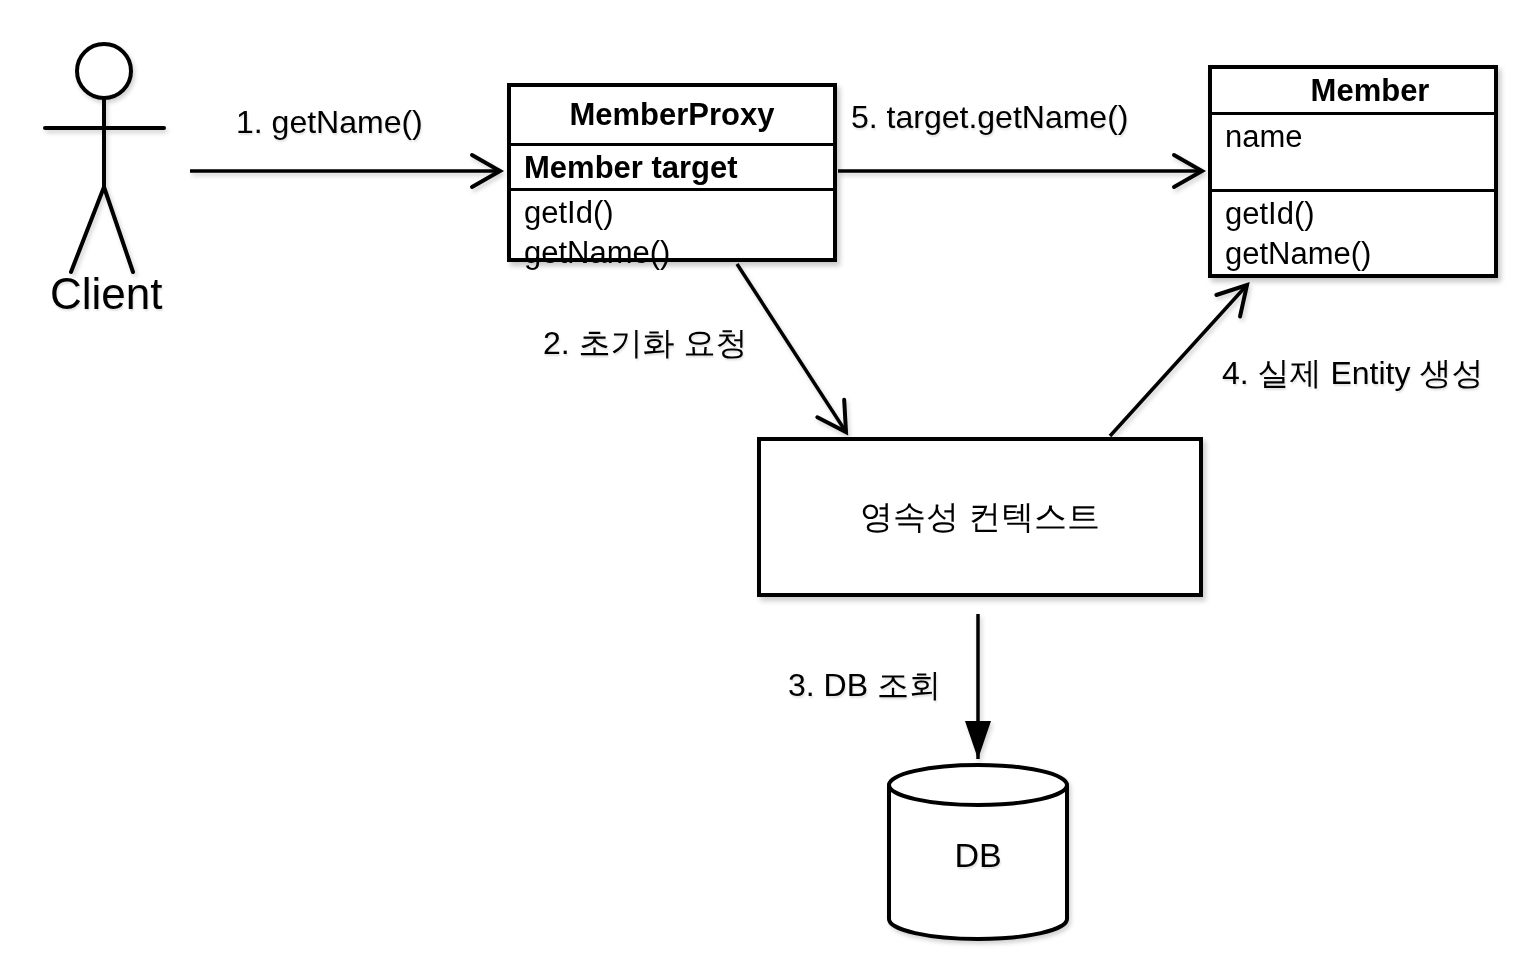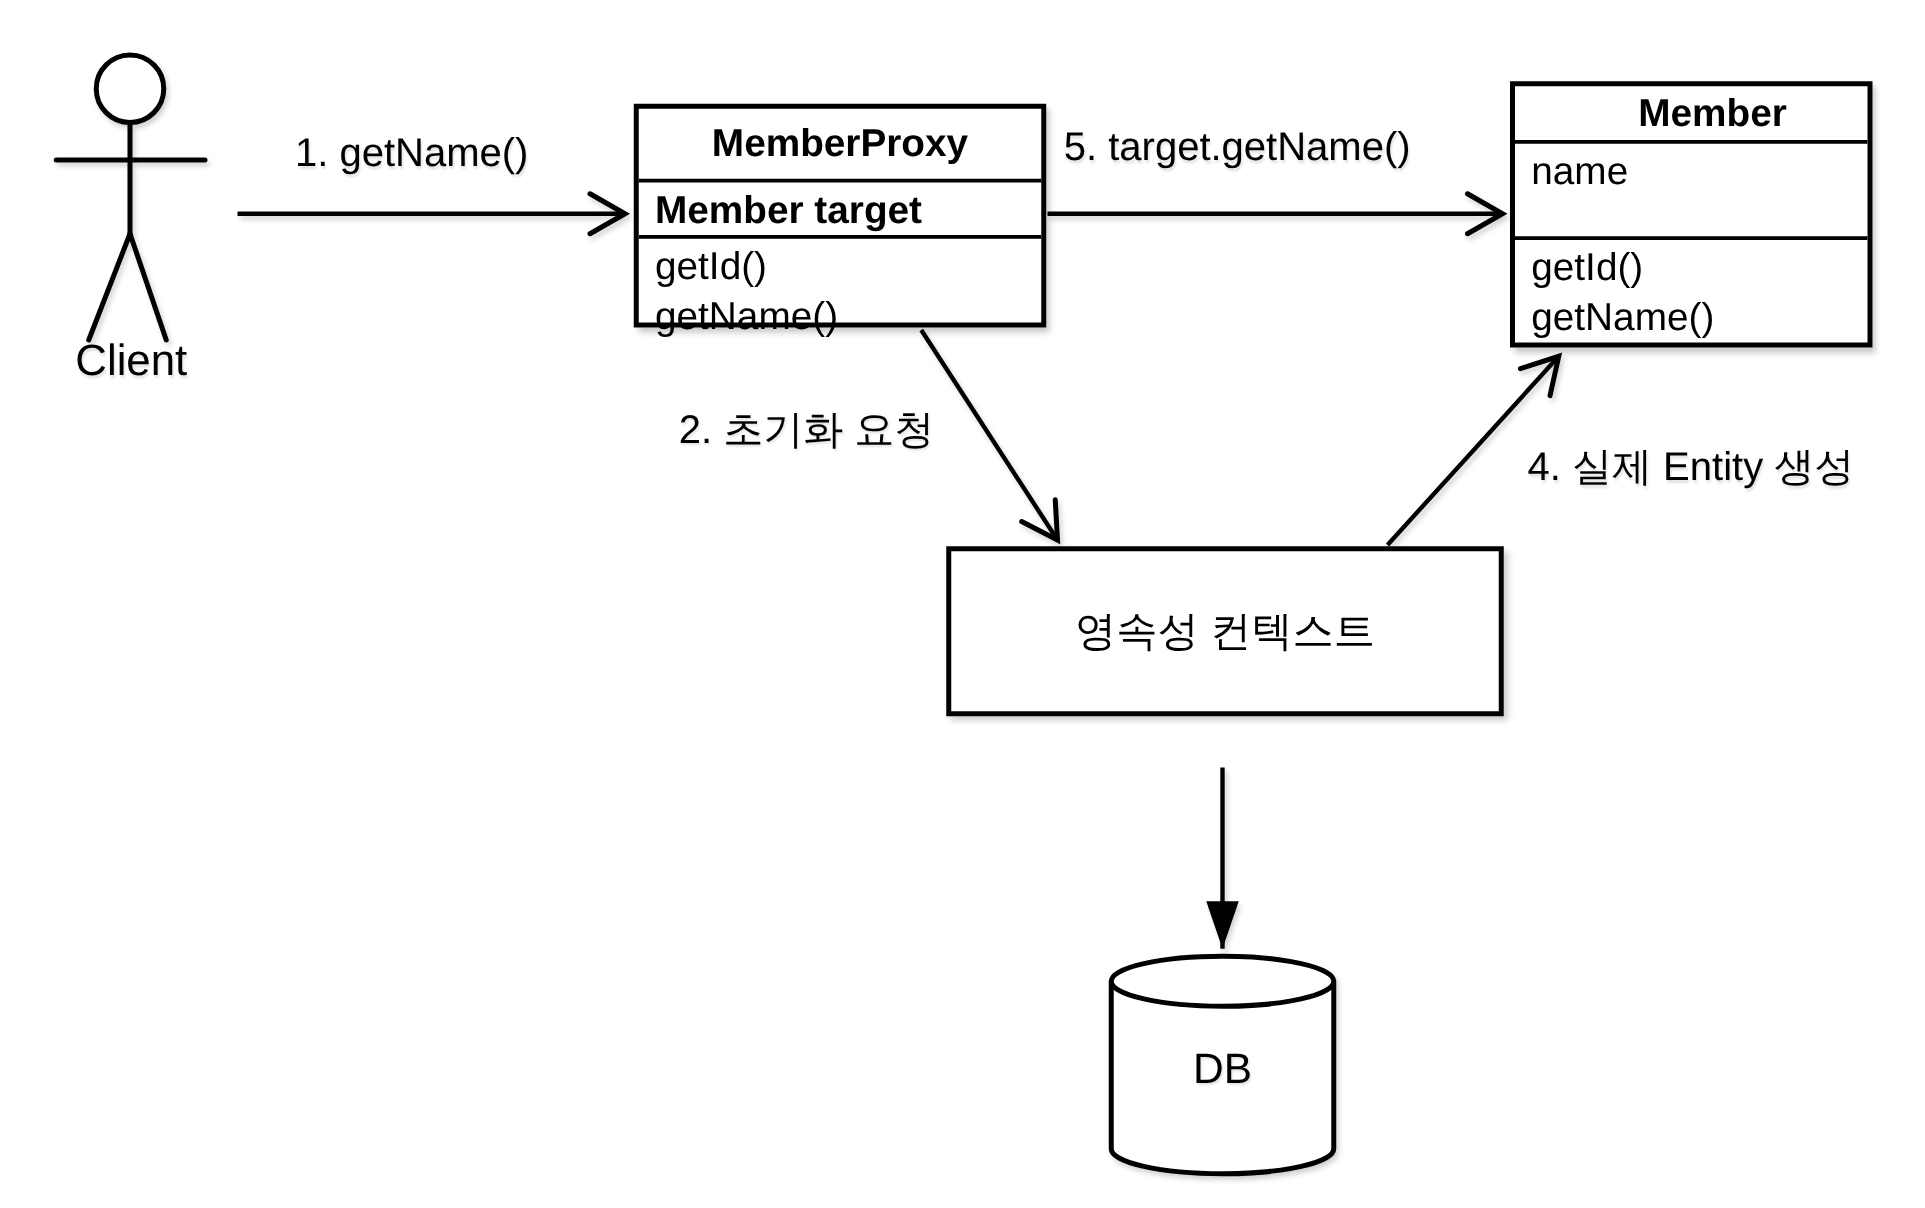--- a/index.html
+++ b/index.html
@@ -66,21 +66,21 @@
   }
   
   .edge-label {
     position: absolute;
     font-size: 32px;
     white-space: nowrap;
     text-shadow: 1px 2px 2px rgba(0,0,0,0.12);
   }
   .actor-label {
     position: absolute;
-    font-size: 35px;
+    font-size: 44px;
     text-shadow: 1px 2px 2px rgba(0,0,0,0.12);
   }
   .db-label {
     position: absolute;
     font-size: 34px;
     text-shadow: 1px 2px 2px rgba(0,0,0,0.12);
   }
 </style>
 </head>
 <body>
@@ -134,26 +134,27 @@
     <div class="uml-title" style="height:43px;margin-left:34px;">Member</div>
     <div class="uml-section" style="height:85px; font-weight:normal;">
       <div>name</div>
     </div>
     <div class="uml-section uml-methods">
       <div>getId()</div>
       <div>getName()</div>
     </div>
   </div>
 
-  <div class="plain-box" style="left:757px; top:437px; width:446px; height:136px;text-align:center;">
+  <div class="plain-box" style="left:757px; top:437px; width:446px; height:160px;text-align:center;">
     <span>영속성 컨텍스트</span>
   </div>
 
   <div class="edge-label" style="left:236px; top:104px;">1. getName()</div>
   <div class="edge-label" style="left:851px; top:99px;">5. target.getName()</div>
   <div class="edge-label" style="left:543px; top:322px;">2. 초기화 요청</div>
   <div class="edge-label" style="left:1222px; top:352px;">4. 실제 Entity 생성</div>
+  <div class="edge-label" style="left:788px; top:664px;">3. DB 조회</div>
 
   <div class="actor-label" style="left:50px; top:269px; width:110px; text-align:center;">Client</div>
 
   <div class="db-label" style="left:928px; top:836px; width:100px; text-align:center;">DB</div>
 
 </div>
 
 </body></html>

